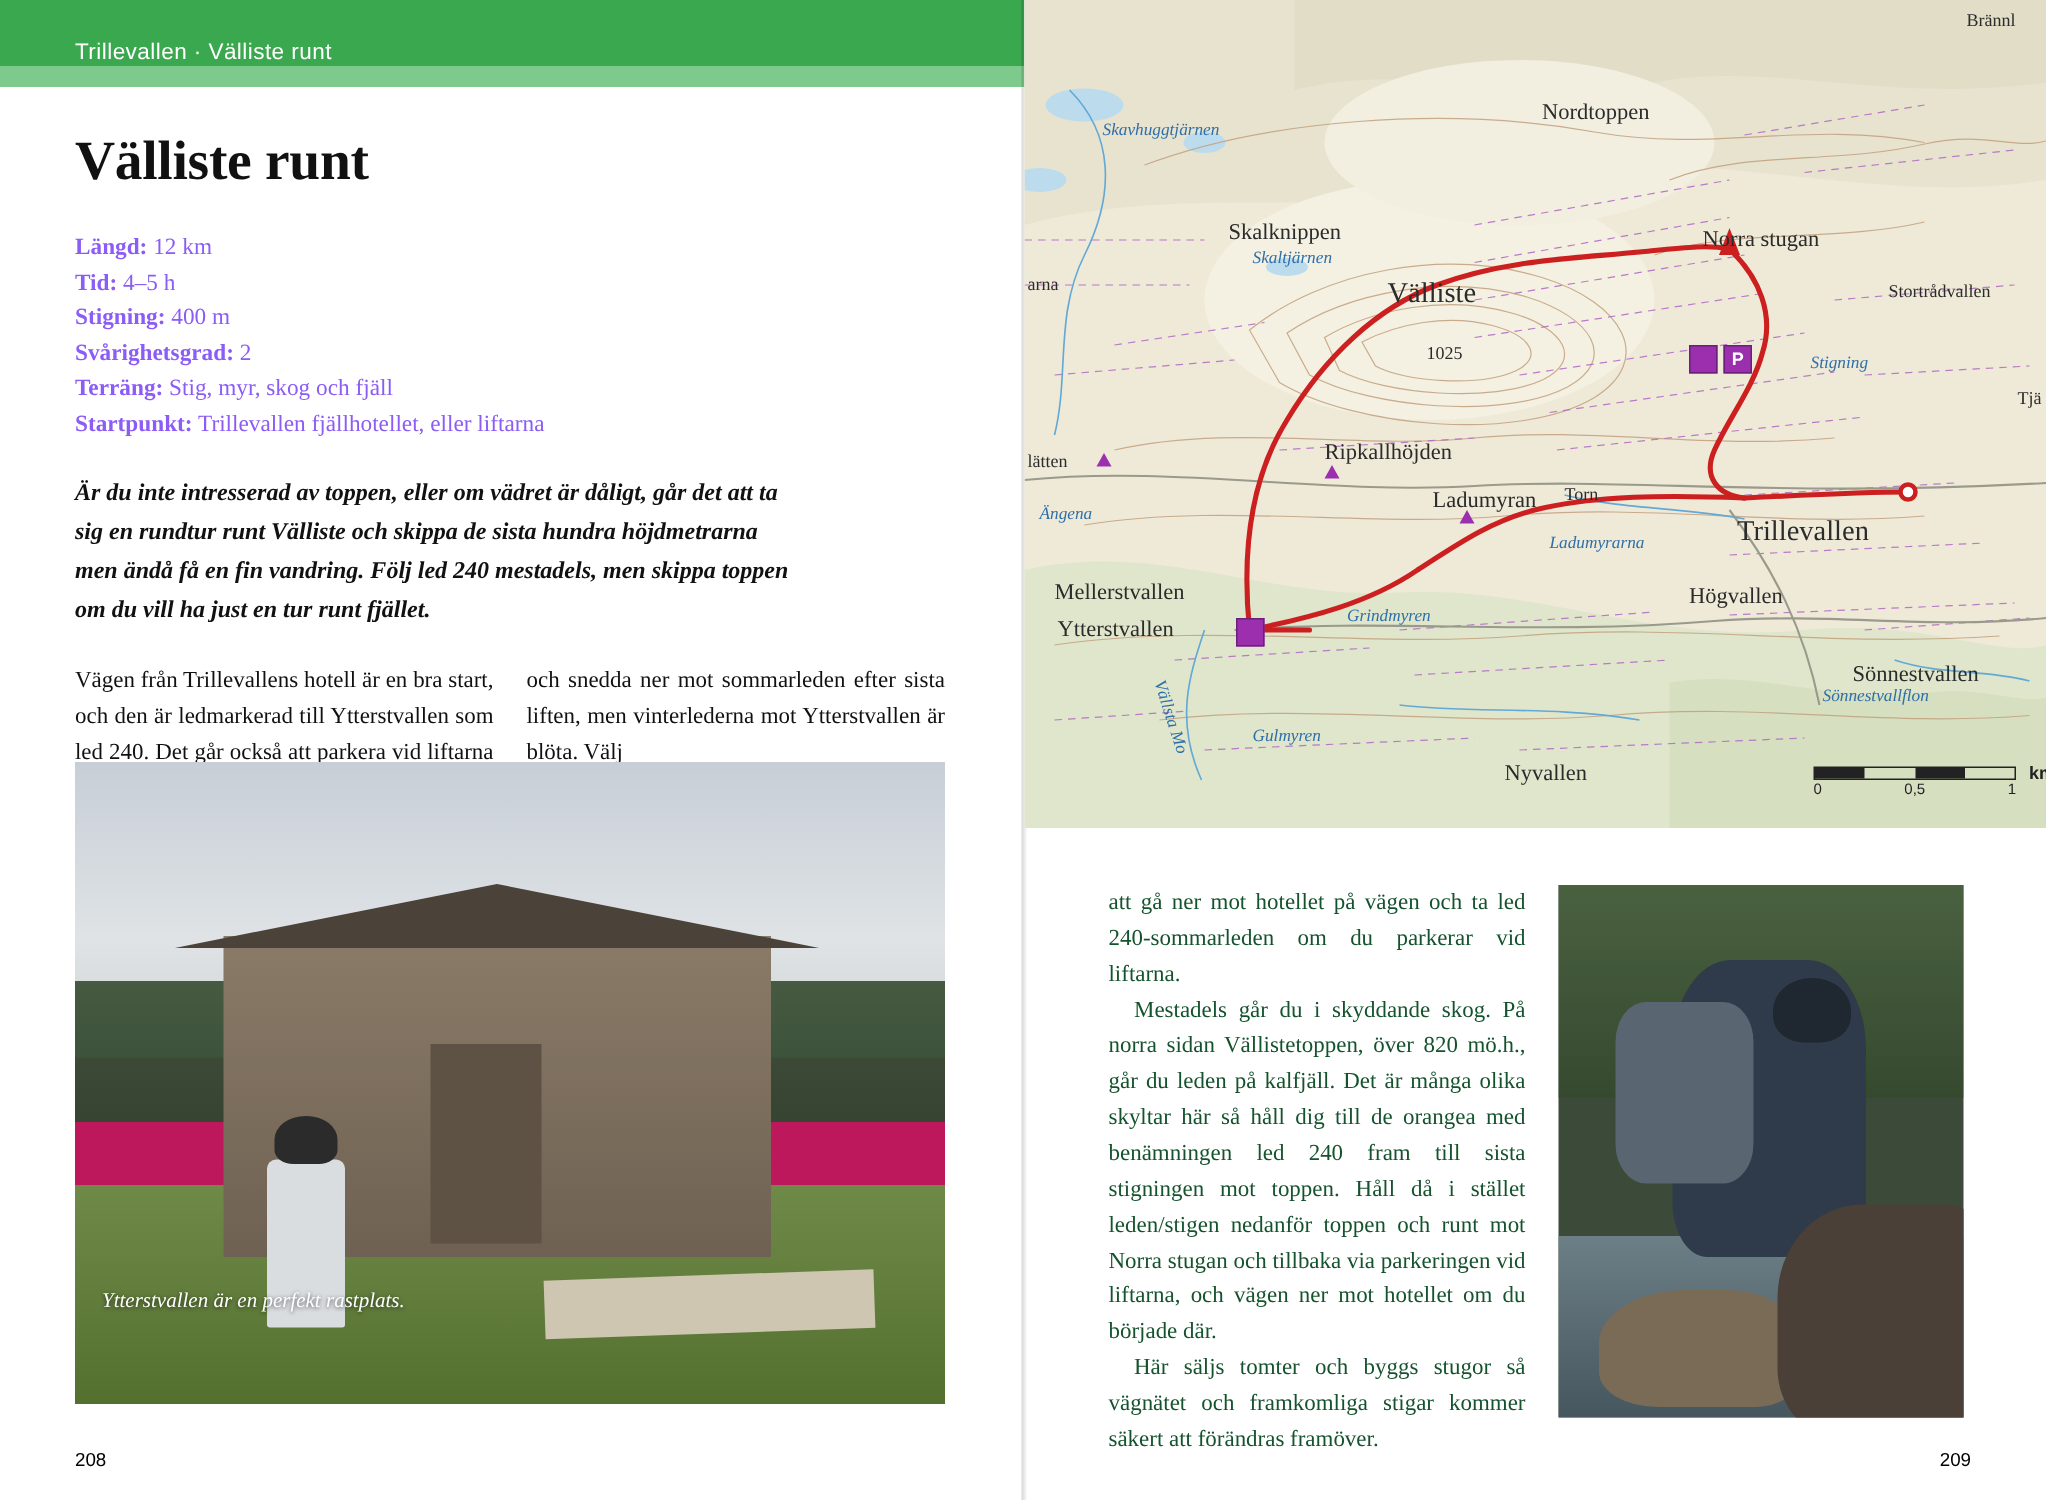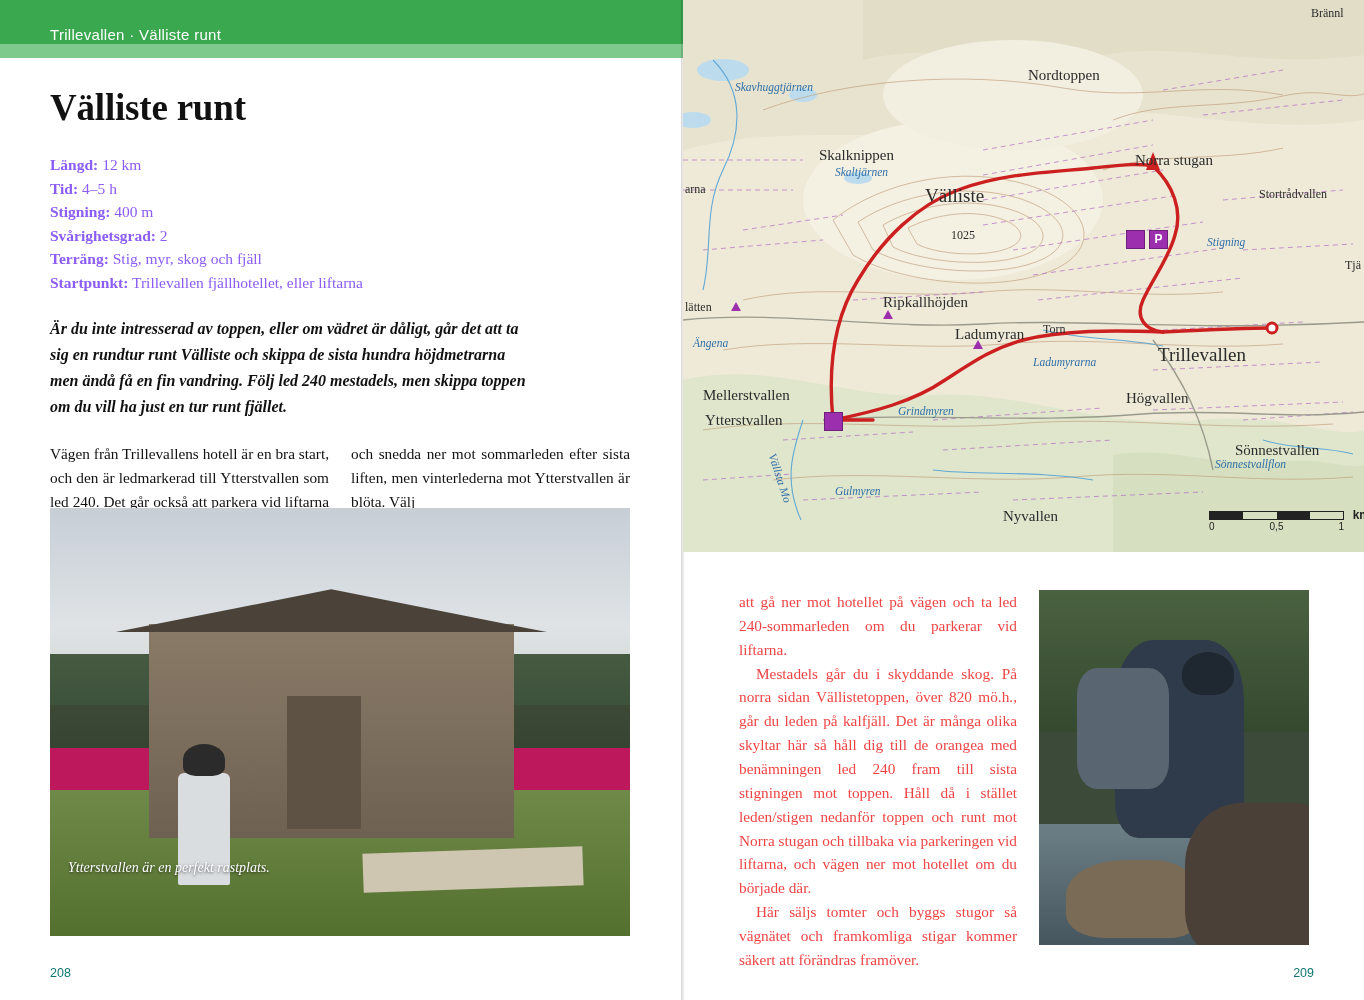--- a/index.html
+++ b/index.html
@@ -53,40 +53,40 @@
     overflow:hidden;background:#be185d;
   }
   .photo-left .caption{
     position:absolute;left:18px;bottom:60px;
     font-style:italic;font-size:14px;color:#fff;
     text-shadow:0 1px 3px rgba(0,0,0,.65);
     font-family:"Liberation Serif", serif;
   }
   .folio{
     position:absolute;font-family:"Liberation Sans", sans-serif;
-    font-size:12.5px;color:#0f766e;
+    font-size:12.5px;color:#000000;
   }
   .folio-left{left:50px;bottom:20px;}
   .folio-right{right:50px;bottom:20px;}
 
   
   .page-right{
     width:681px;height:1000px;position:relative;background:#fff;
   }
   .gutter{
     position:absolute;left:-2px;top:0;width:4px;height:1000px;
     background:linear-gradient(to right, rgba(0,0,0,.16), rgba(0,0,0,0));
   }
   .map{
     position:absolute;left:0;top:0;width:681px;height:552px;overflow:hidden;
     background:#eae6d8;
   }
   .right-body{
     position:absolute;left:56px;top:590px;width:278px;
-    font-size:15.3px;line-height:1.56;color:#ef4444;text-align:justify;hyphens:auto;
+    font-size:15.3px;line-height:1.56;color:#14532d;text-align:justify;hyphens:auto;
   }
   .right-body p{margin:0;text-indent:0;}
   .right-body p + p{text-indent:17px;}
   .photo-right{
     position:absolute;left:356px;top:590px;width:270px;height:355px;
     overflow:hidden;background:#3c4a3a;
   }
 
   
   .sky{position:absolute;left:0;top:0;width:100%;height:46%;

